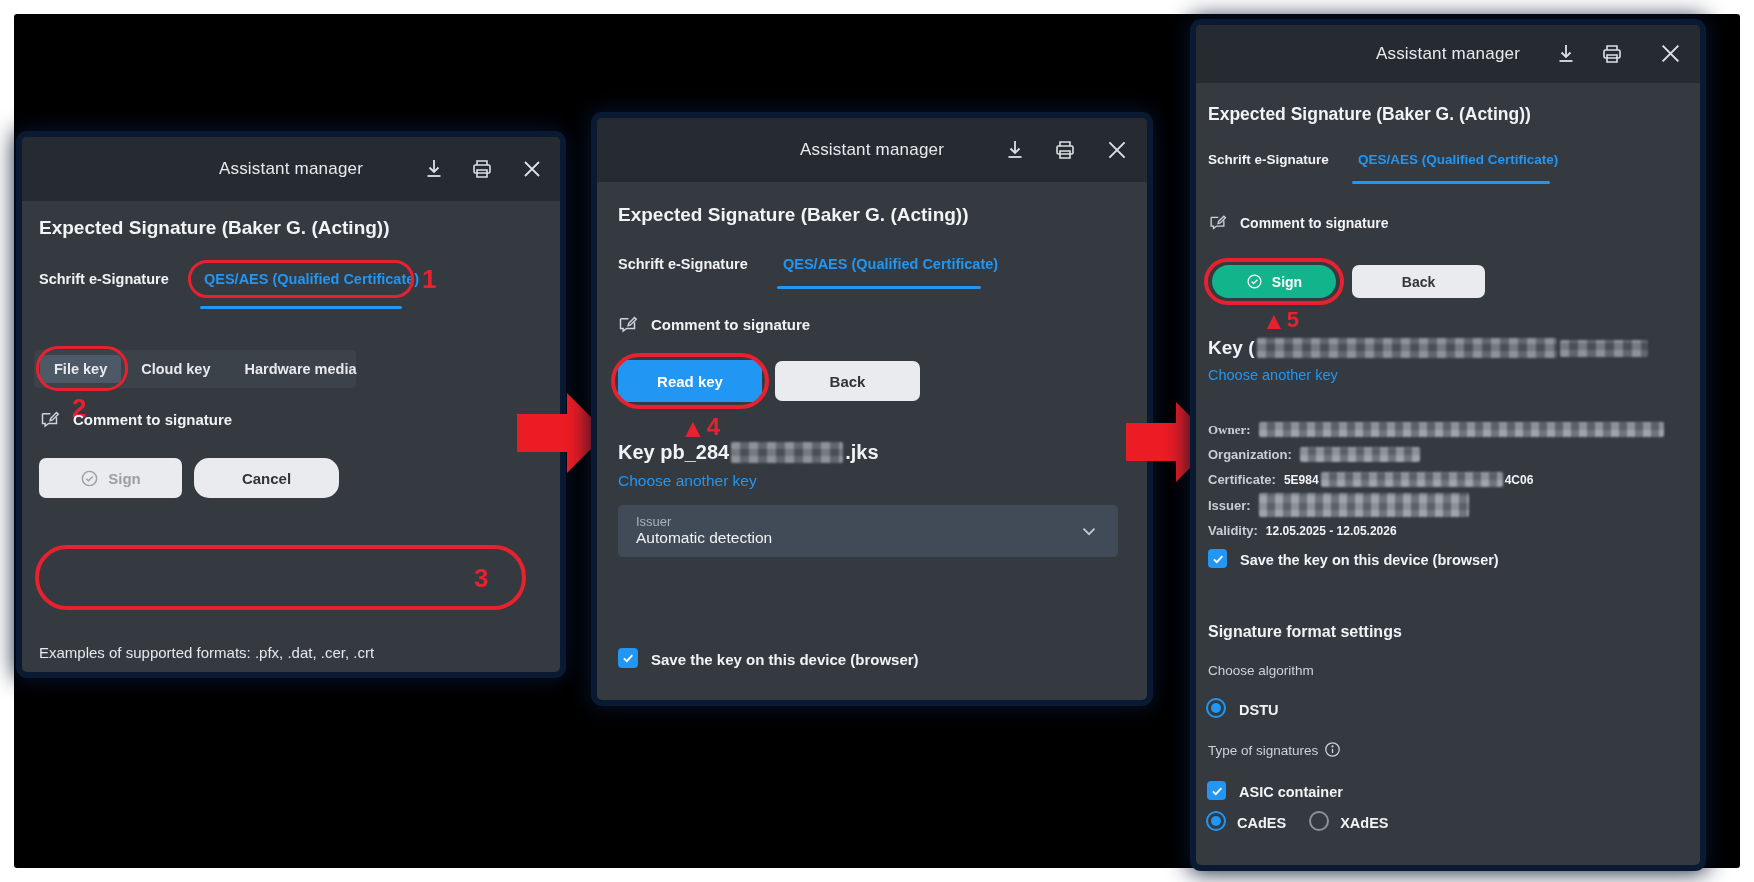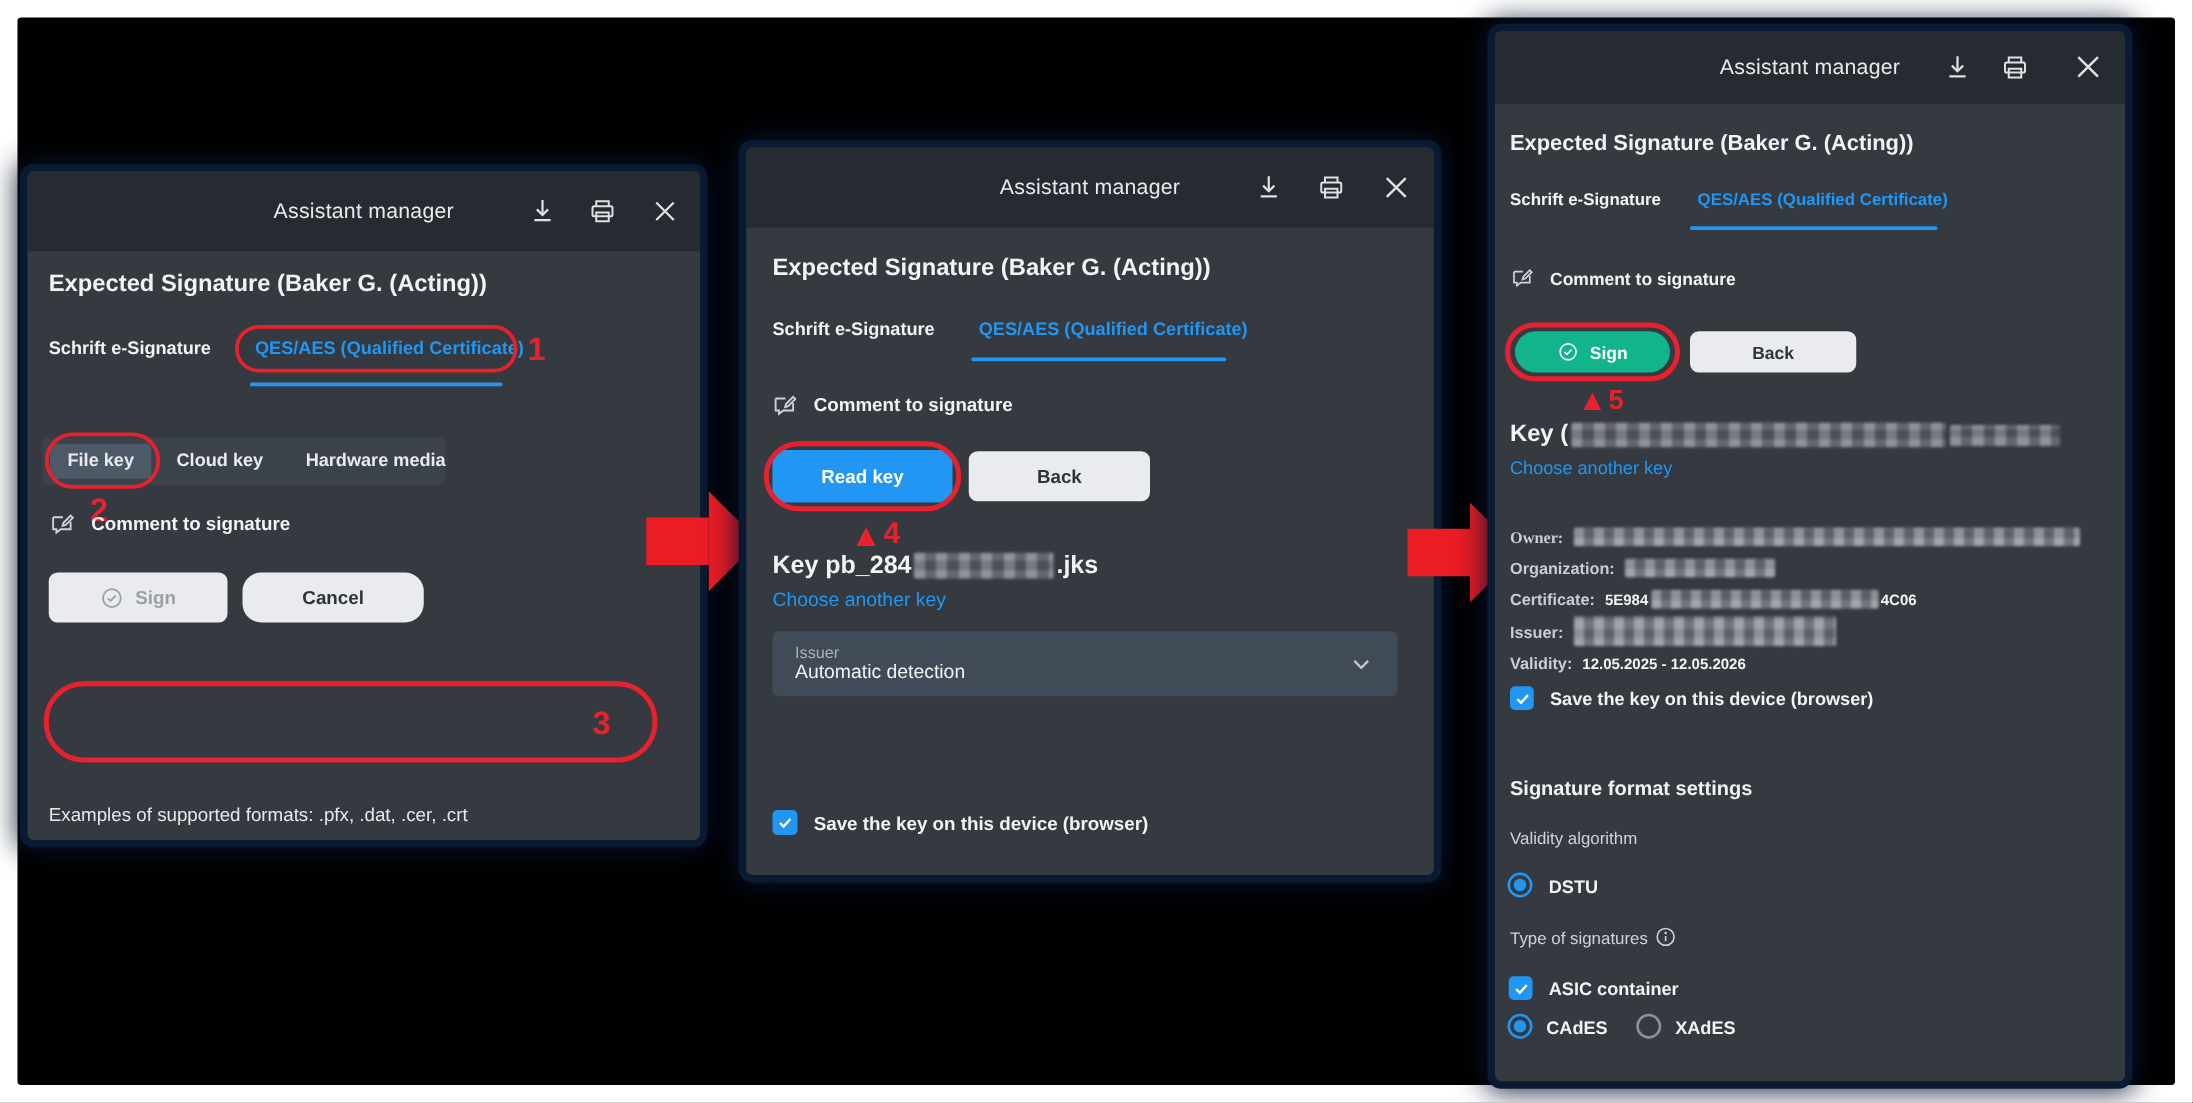--- a/index.html
+++ b/index.html
@@ -323,21 +323,21 @@
       <span class="checkbox" style="width:19px; height:19px;">
         <svg viewBox="0 0 24 24" fill="none" stroke="currentColor" stroke-width="3.2">
               <path d="M5 12.5l5 5L19.5 7"></path>
             </svg>
       </span>
       <span>Save the key on this device (browser)</span>
     </div>
 
     <div class="abs heading" style="left:12px; top:598px; font-size:16px;">Signature format settings</div>
 
-    <div class="abs small-label" style="left:12px; top:638px;">Validity algorithm</div>
+    <div class="abs small-label" style="left:12px; top:638px;">Choose algorithm</div>
 
     <div class="abs checkrow" style="left:10px; top:673px; font-size:14.5px;">
       <span class="radio sel"></span>
       <span>DSTU</span>
     </div>
 
     <div class="abs small-label" style="left:12px; top:716px;">
       <span>Type of signatures</span><span class="info-icon"><svg viewBox="0 0 24 24" fill="none" stroke="currentColor" stroke-width="1.8">
               <circle cx="12" cy="12" r="9.5"></circle>
               <path d="M12 11v6"></path>

